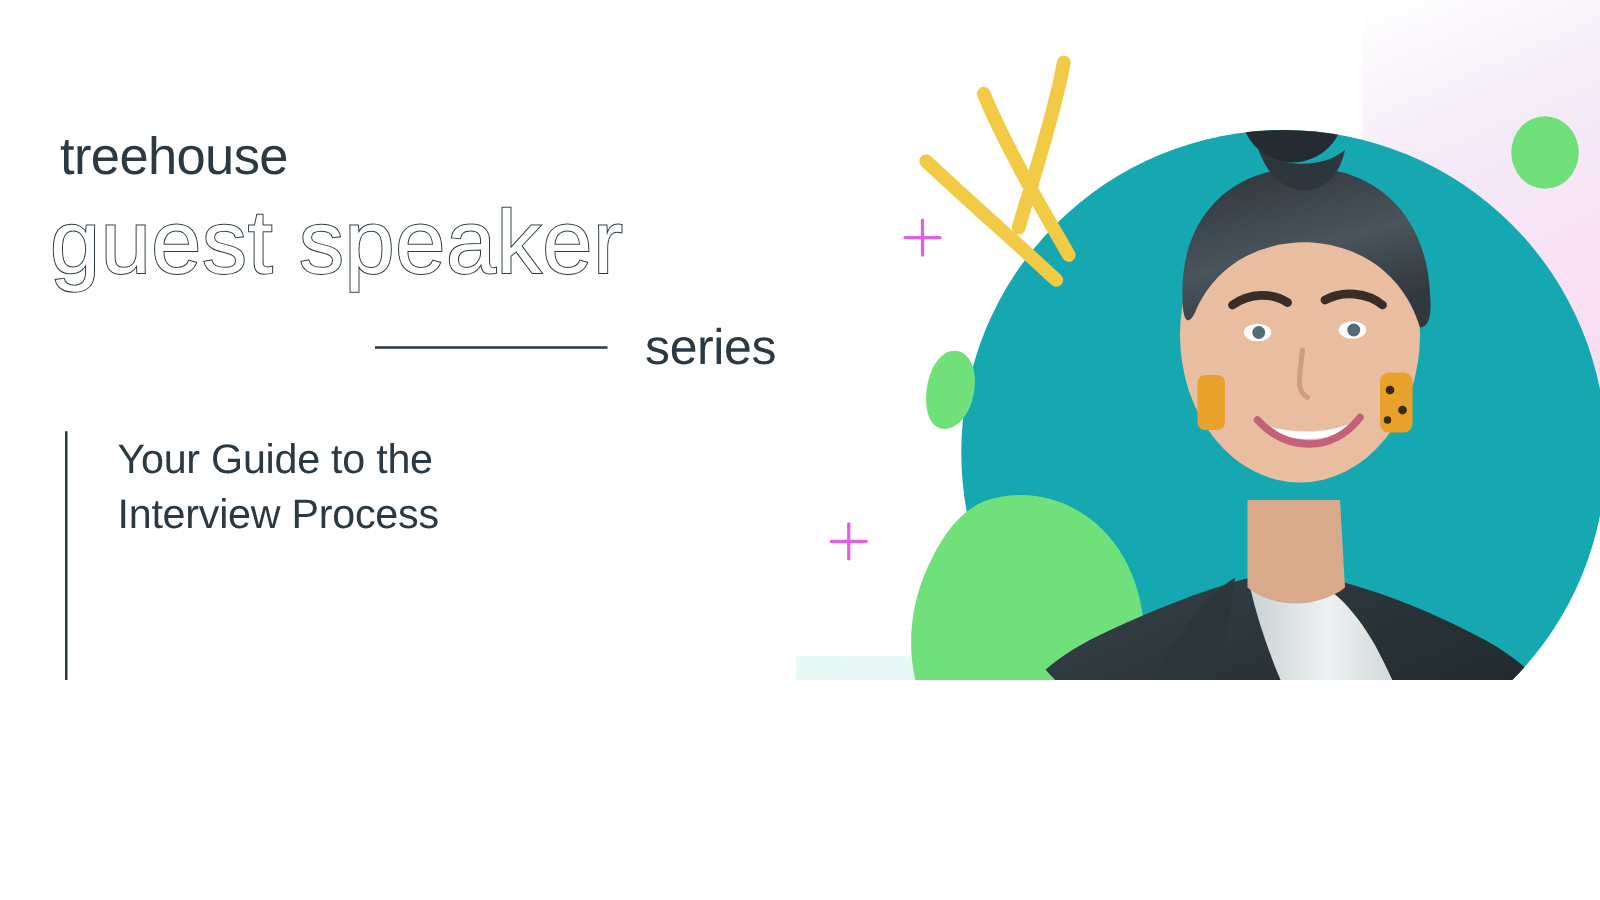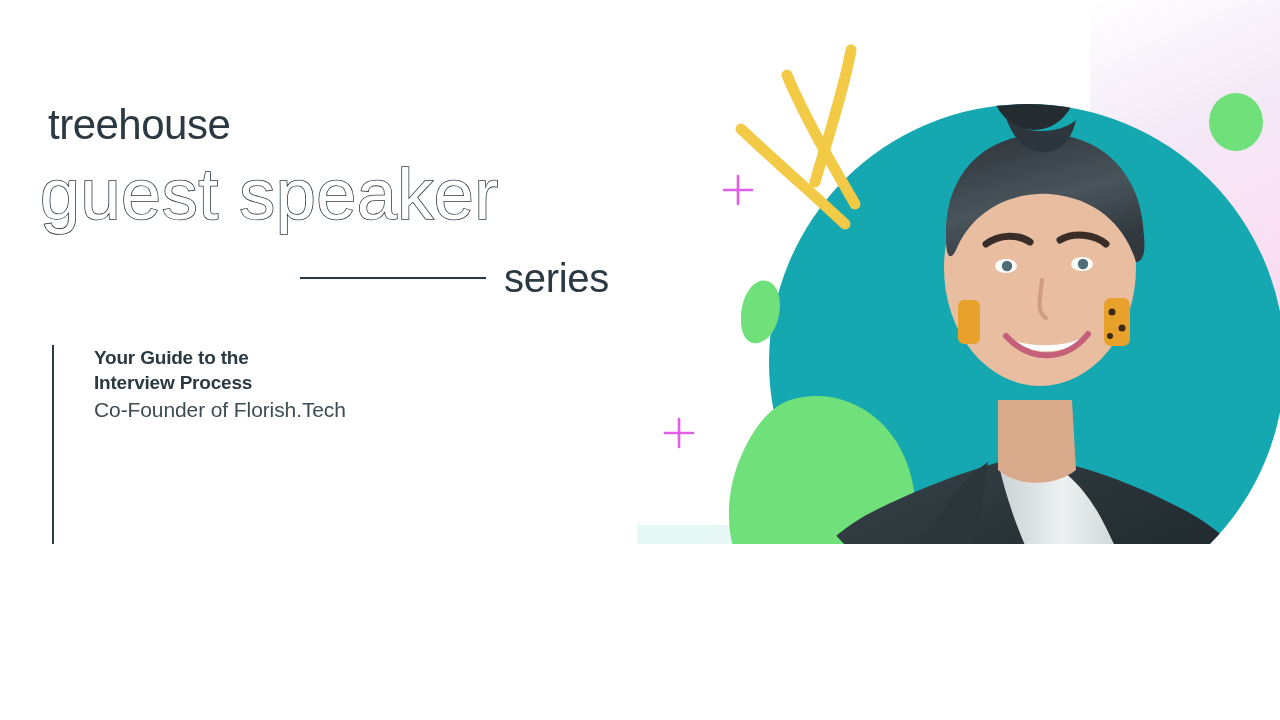--- a/index.html
+++ b/index.html
@@ -43,21 +43,21 @@
     line-height:1;
     color:#ffffff;
     -webkit-text-stroke:1.6px #2b3a42;
     paint-order:stroke fill;
   }
 
   .series-row {
     position:absolute;
     left:300px; top:258px;
     width:330px;
-    display:flex; align-items:center; gap:18px;
+    display:flex; align-items:center; gap:30px;
   }
   .series-rule {
     flex:0 0 186px;
     height:2px;
     background:#2b3a42;
   }
   .series-word {
     font-size:40px;
     font-weight:400;
     color:#2b3a42;
@@ -67,22 +67,22 @@
 
   .info-block {
     position:absolute;
     left:52px; top:345px;
     height:260px;
     padding-left:40px;
     border-left:2px solid #2b3a42;
   }
 
   .talk-title {
-    font-size:19px;
-    font-weight:700;
+    font-size:33px;
+    font-weight:400;
     color:#2b3a42;
     line-height:1.32;
     letter-spacing:-0.2px;
     white-space:pre-line;
   }
 
   .speaker-name, .speaker-role {
     font-size:21px;
     font-weight:400;
     color:#3d4b52;
@@ -226,17 +226,16 @@
     <div class="hero-outline">guest speaker</div>
 
     <div class="series-row">
       <span class="series-rule"></span>
       <span class="series-word">series</span>
     </div>
 
     <div class="info-block">
       <div class="talk-title">Your Guide to the
 Interview Process</div>
-      <div class="speaker-role">Co-Founder of Florish.Tech</div>
     </div>
   </div>
 
 </div>
 
 </body></html>

